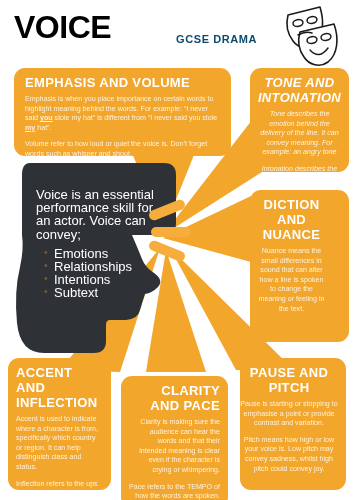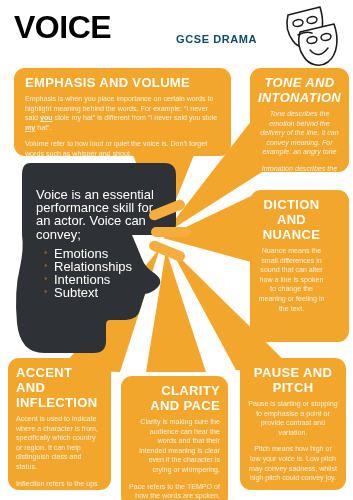--- a/index.html
+++ b/index.html
@@ -187,21 +187,21 @@
     padding: 7px 8px 10px 8px;
     text-align: right;
   }
   #box-clarity .box-title { display: block; margin-bottom: 5px; }
 
   #box-pause {
     left: 240px;
     top: 358px;
     width: 106px;
     height: 132px;
-    padding: 7px 8px 6px 8px;
+    padding: 7px 8px 6px 0;
     text-align: center;
   }
   #box-pause .box-title { display: block; margin-bottom: 5px; }
 </style>
 </head>
 <body>
 
 <div id="poster">
 
   <div id="header">

